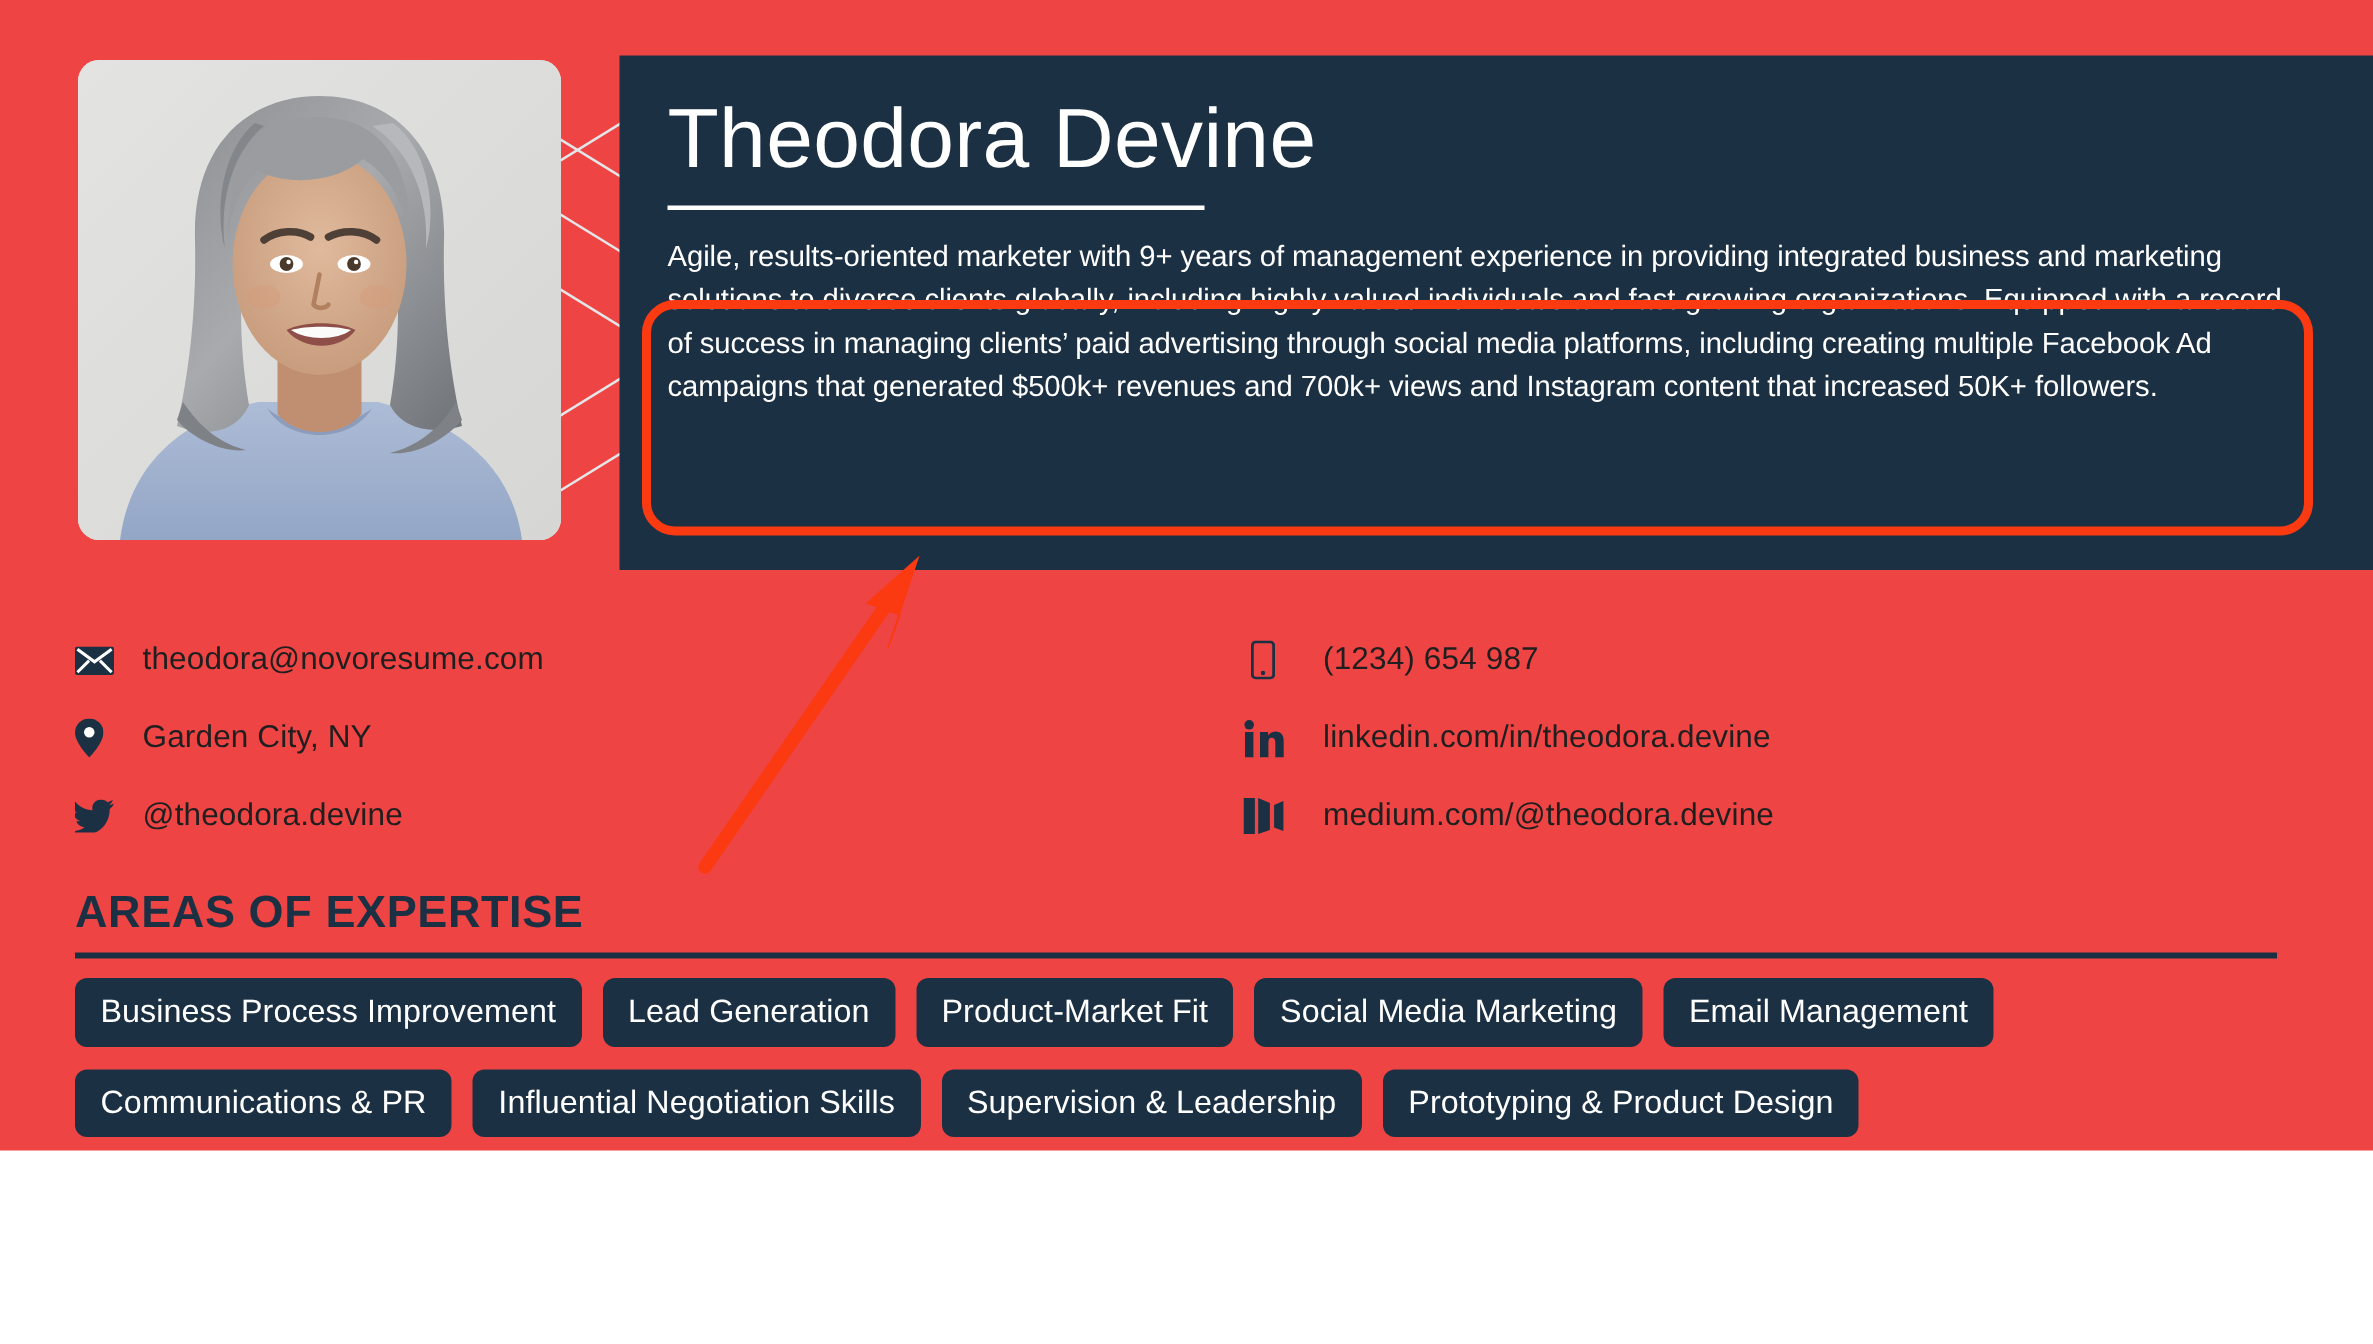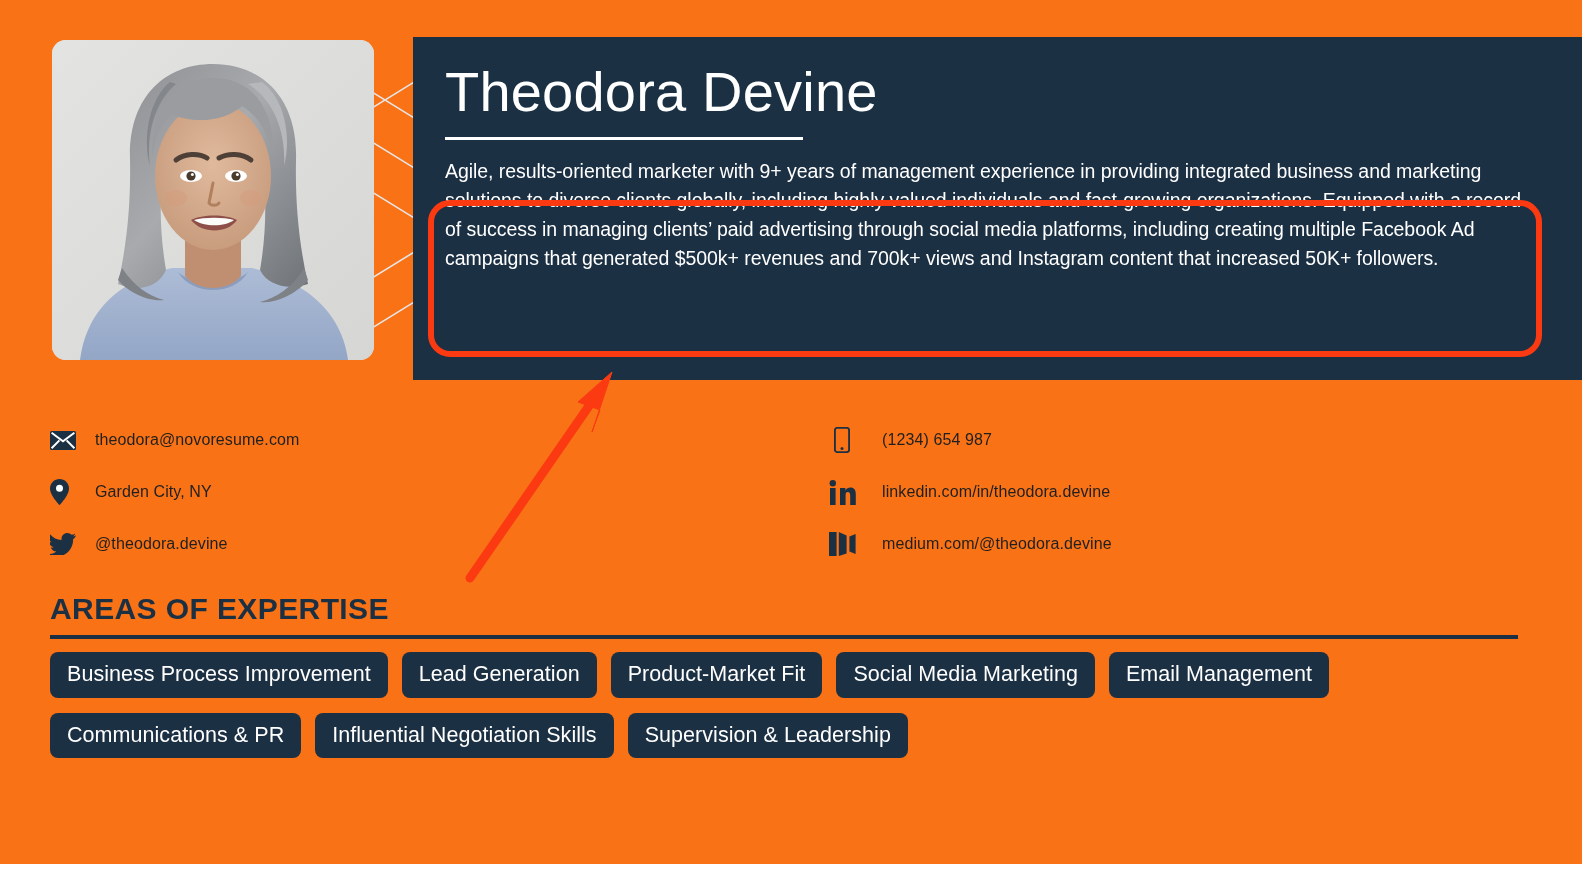--- a/index.html
+++ b/index.html
@@ -9,22 +9,22 @@
     width: 1582px;
     height: 896px;
     background: #ffffff;
     font-family: "Liberation Sans", sans-serif;
     overflow: hidden;
   }
 
   #page {
     position: relative;
     width: 1582px;
-    height: 864px;
-    background: #f97316;
+    height: 767px;
+    background: #ef4444;
   }
 
   
   .deco-lines {
     position: absolute;
     left: 330px;
     top: 30px;
     width: 110px;
     height: 350px;
     pointer-events: none;
@@ -138,21 +138,21 @@
     width: 34px;
     min-width: 34px;
     display: flex;
     align-items: center;
     justify-content: flex-start;
     color: #1c3044;
   }
   .contact-icon svg { display: block; }
   .contact-text {
     color: #1f1f1f;
-    font-size: 16px;
+    font-size: 21px;
     letter-spacing: 0.1px;
     padding-left: 11px;
   }
   .contact-col.right .contact-icon { width: 40px; min-width: 40px; justify-content: center; }
   .contact-col.right .contact-text { padding-left: 20px; }
 
   
   .section {
     position: absolute;
     left: 50px;
@@ -384,19 +384,20 @@
         <div class="tag">Lead Generation</div>
         <div class="tag">Product-Market Fit</div>
         <div class="tag">Social Media Marketing</div>
         <div class="tag">Email Management</div>
       </div>
 
       <div class="tag-row">
         <div class="tag">Communications &amp; PR</div>
         <div class="tag">Influential Negotiation Skills</div>
         <div class="tag">Supervision &amp; Leadership</div>
+        <div class="tag">Prototyping &amp; Product Design</div>
       </div>
 
 
     </div>
   </div>
 
 </div>
 
 </body></html>

